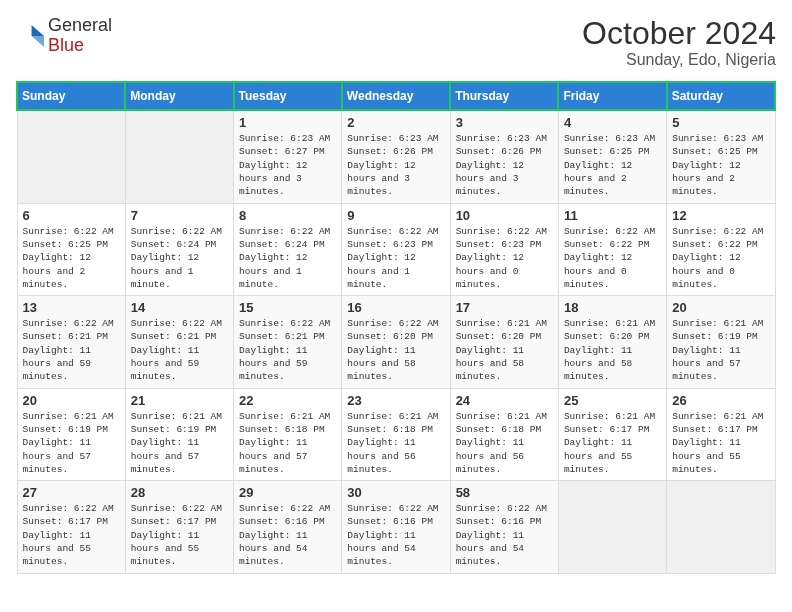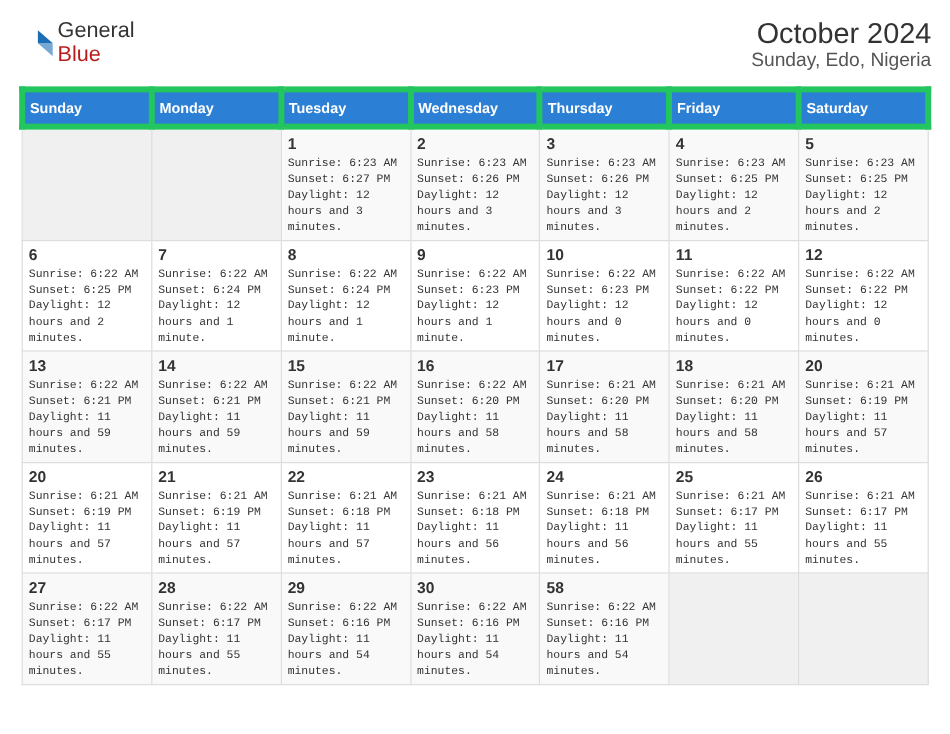--- a/index.html
+++ b/index.html
@@ -32,21 +32,21 @@
     }
     .logo-blue { color: #b91c1c; }
     .logo-icon {
       width: 28px;
       height: 28px;
     }
     .title-block {
       text-align: right;
     }
     .month-title {
-      font-size: 24px;
+      font-size: 32px;
       font-weight: 300;
       color: #333;
       line-height: 1.1;
     }
     .location-title {
       font-size: 16px;
       color: #555;
       font-weight: normal;
     }
     table {
@@ -54,21 +54,21 @@
       border-collapse: collapse;
       table-layout: fixed;
     }
     thead tr th {
       background-color: #2b7fd4;
       color: #fff;
       font-size: 12px;
       font-weight: bold;
       padding: 6px 4px;
       text-align: left;
-      border: 5px solid #22c55e;
+      border: 2px solid #22c55e;
     }
     tbody tr td {
       vertical-align: top;
       border: 1px solid #ddd;
       padding: 4px 5px;
       font-size: 10px;
       color: #333;
       height: 80px;
       background: #fff;
     }

